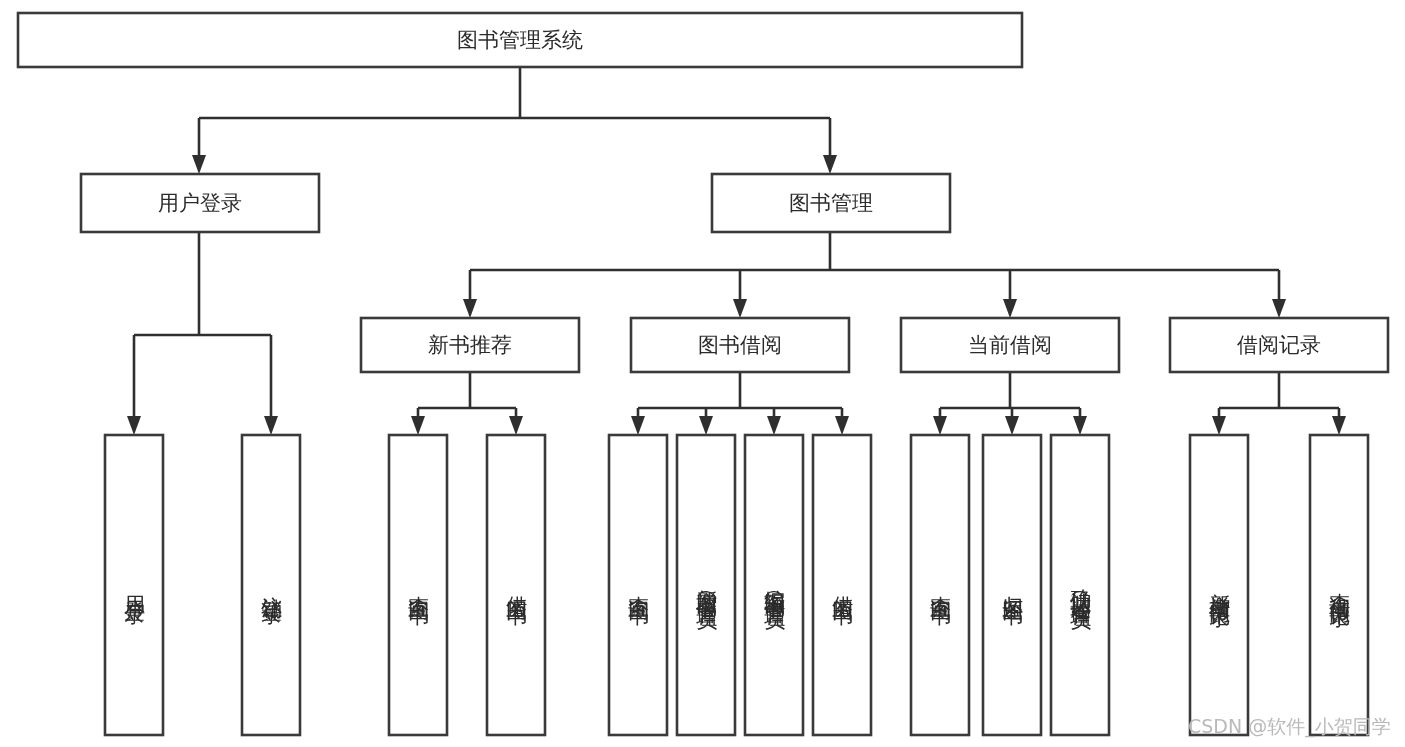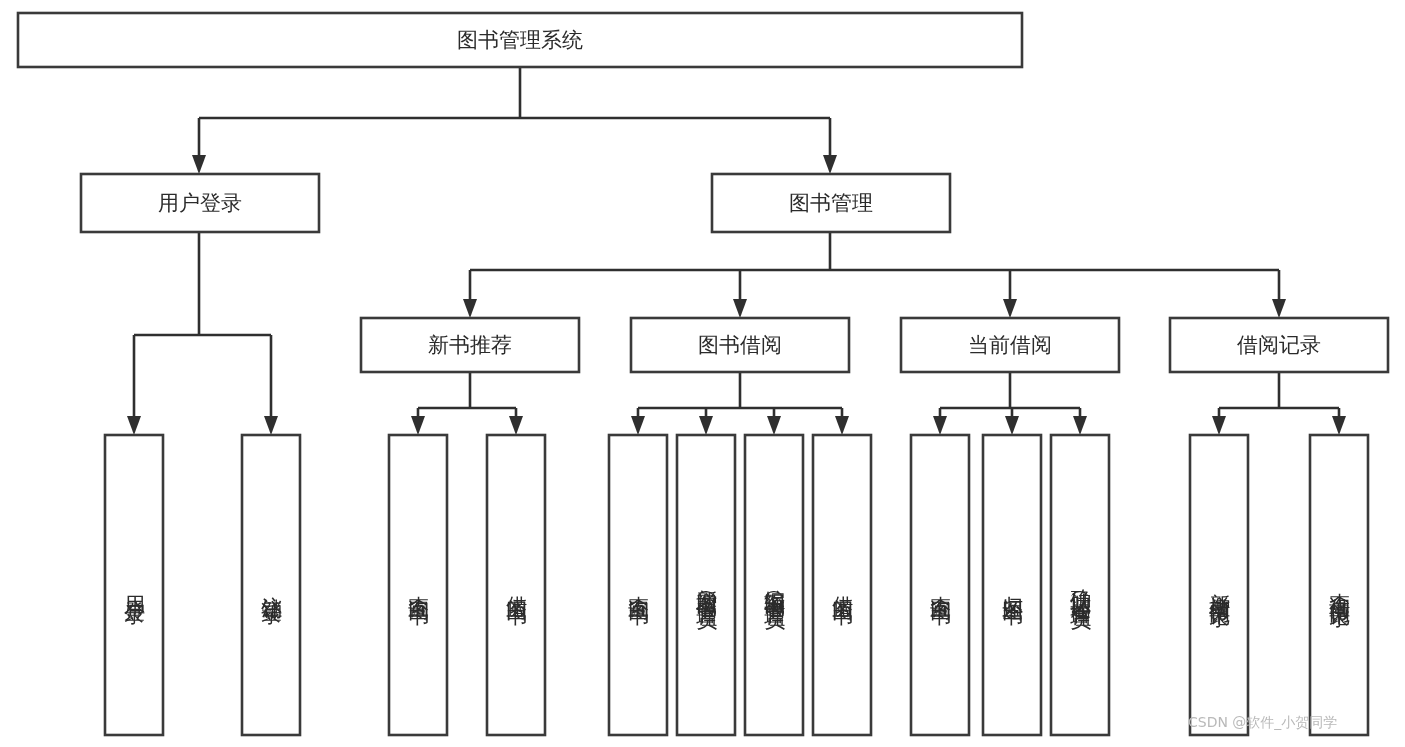--- a/index.html
+++ b/index.html
@@ -63,21 +63,21 @@
     align-items: center;
     justify-content: center;
     text-align: center;
     white-space: nowrap;
     pointer-events: none;
     user-select: none;
   }
   .watermark {
     position: absolute;
     font-family: "DejaVu Sans", "Liberation Sans", sans-serif;
-    font-size: 14px;
+    font-size: 19px;
     color: #b9b9b9;
     white-space: nowrap;
     user-select: none;
   }
 </style>
 </head>
 <body>
 
 <div id="diagram-root">
   <svg class="diagram-canvas" id="diagram-svg" viewBox="0 0 1405 747" xmlns="http://www.w3.org/2000/svg">

